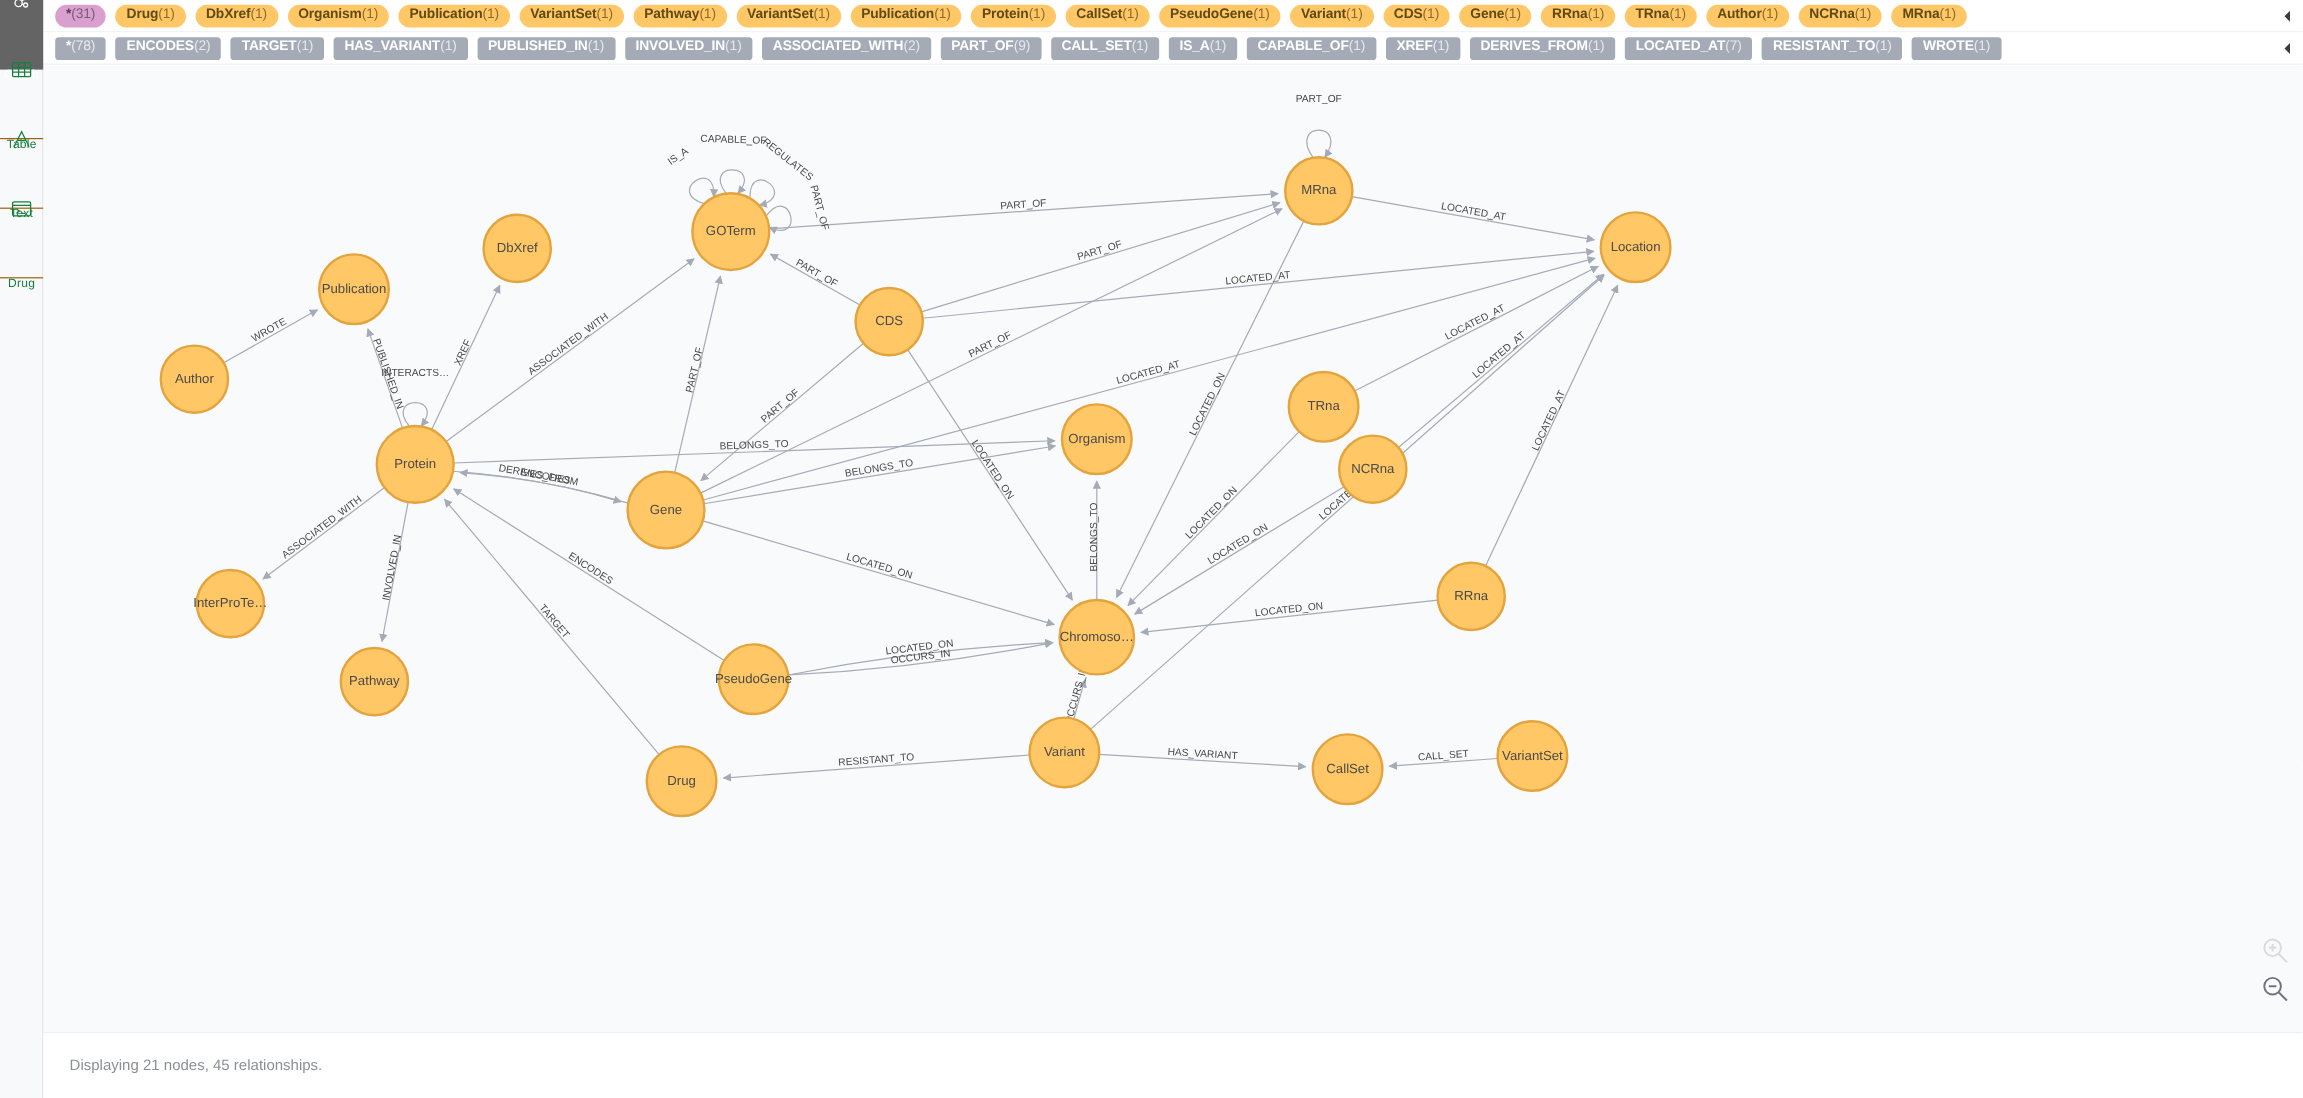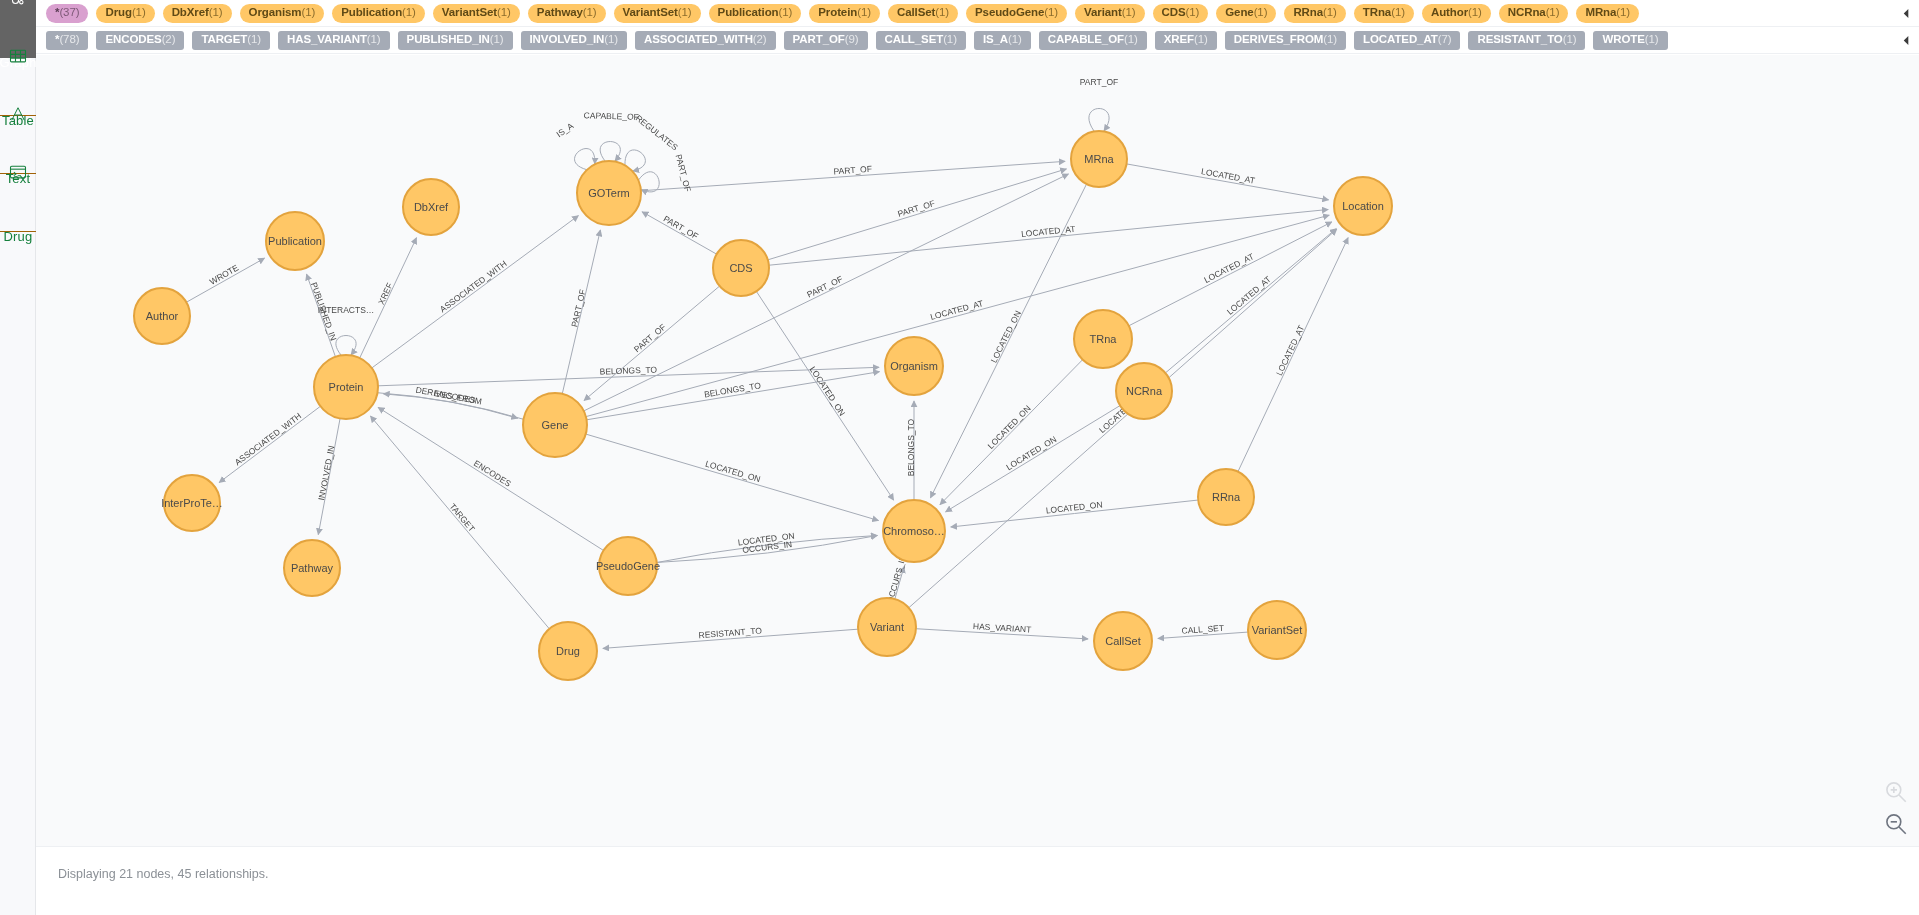--- a/index.html
+++ b/index.html
@@ -23,21 +23,21 @@
   .rail-btn {
     height: 58px; width: 36px;
     display: flex; flex-direction: column;
     align-items: center; justify-content: center;
     gap: 3px;
     cursor: pointer;
     border-bottom: 1px solid #a16207;
     color: #15803d;
   }
   .rail-btn.active { background: #646464; color: #ffffff; border-bottom: none; }
-  .rail-btn .rail-label { font-size: 13px; letter-spacing: 0.2px; margin-top: 44px; }
+  .rail-btn .rail-label { font-size: 10px; letter-spacing: 0.2px; margin-top: 44px; }
   .rail-ico { width: 20px; height: 20px; display: block; }
 
   
   #main { position: relative; flex: 1; height: 915px; background: #ffffff; }
 
   
   .chipbar {
     position: relative;
     height: 27px;
     display: flex; align-items: center;
@@ -104,21 +104,21 @@
   #zoomctl {
     position: absolute; right: 10px; bottom: 78px;
     display: flex; flex-direction: column; gap: 6px;
     z-index: 20;
   }
   .zbtn { width: 26px; height: 26px; cursor: pointer; }
   .zbtn svg { display: block; }
 
   
   #statusbar {
-    position: absolute; left: 0; right: 0; bottom: 14px;
+    position: absolute; left: 0; right: 0; bottom: 0;
     height: 55px;
     background: #ffffff;
     border-top: 1px solid #eef0f3;
     display: flex; align-items: center;
     padding-left: 22px;
     font-size: 12.5px;
     color: #8b9096;
     text-align: center;
   }
 </style>
@@ -171,21 +171,21 @@
       </span>
       <span class="rail-label">Drug</span>
     </div>
   </div>
 
   <div id="main">
 
     <div class="chipbar" id="node-chipbar">
       <div class="chip node all">
           <span>*</span>
-          <span class="cnt">(37)</span>
+          <span class="cnt">(31)</span>
         </div>
         <div class="chip node">
           <span>Drug</span>
           <span class="cnt">(1)</span>
         </div>
         <div class="chip node">
           <span>DbXref</span>
           <span class="cnt">(1)</span>
         </div>
         <div class="chip node">

